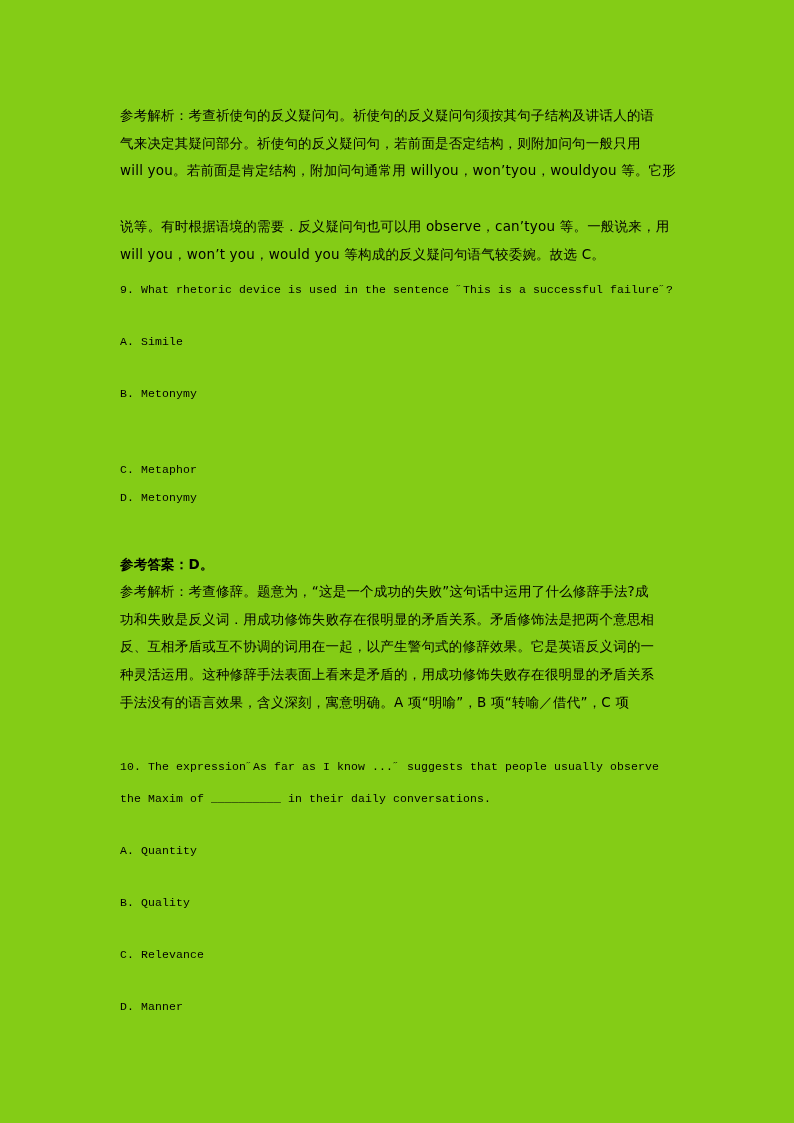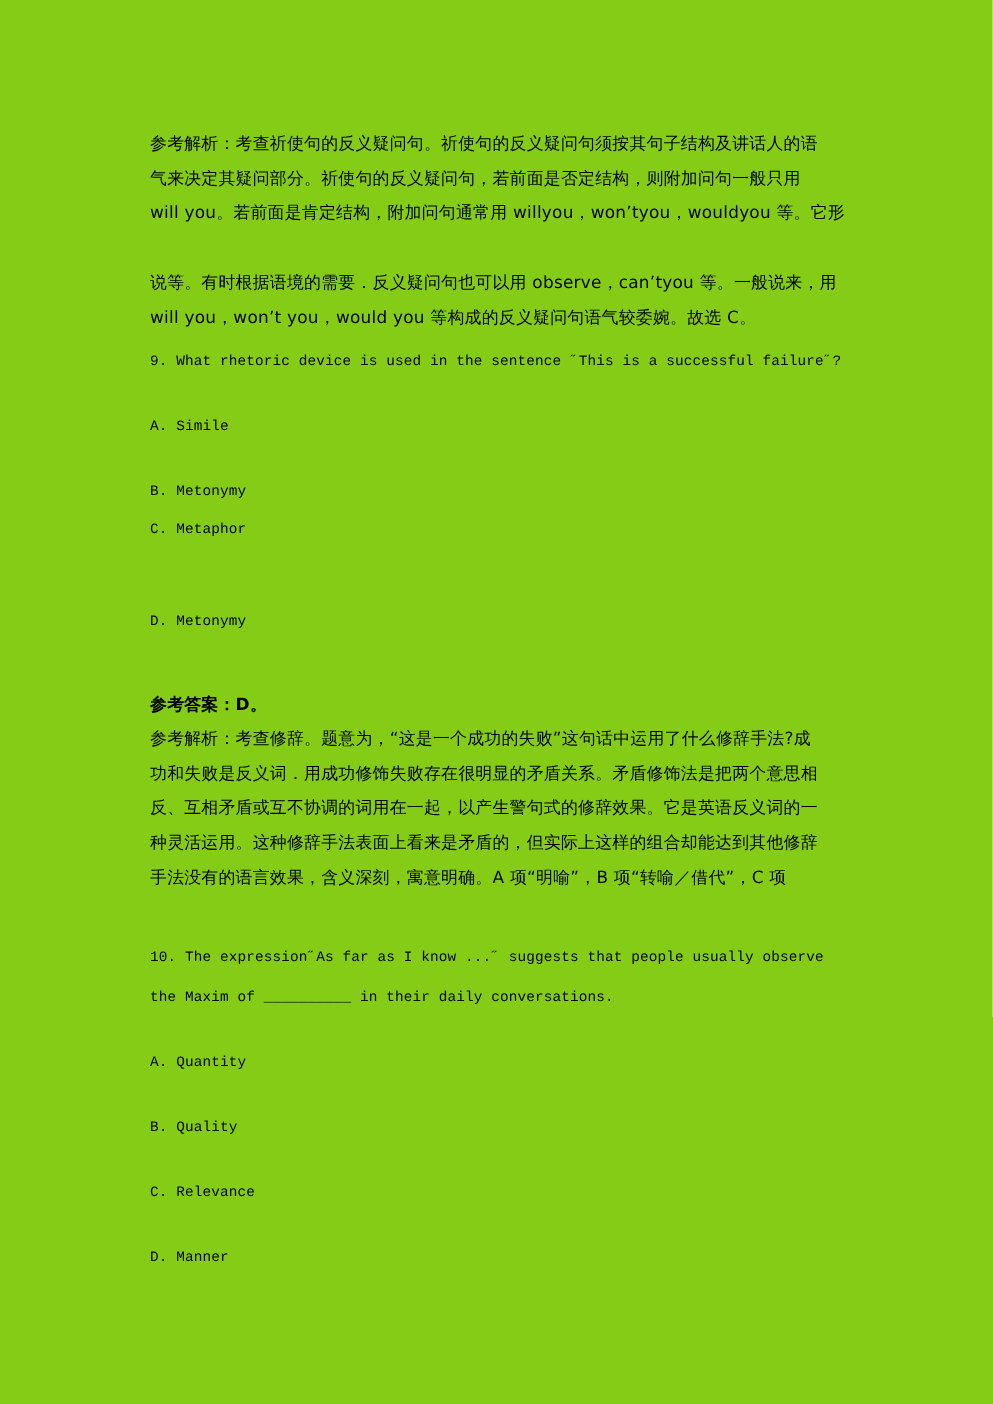--- a/index.html
+++ b/index.html
@@ -22,28 +22,28 @@
 
   <div class="line" style="top:107px">参考解析：考查祈使句的反义疑问句。祈使句的反义疑问句须按其句子结构及讲话人的语</div>
   <div class="line" style="top:135px">气来决定其疑问部分。祈使句的反义疑问句，若前面是否定结构，则附加问句一般只用</div>
   <div class="line" style="top:162px">will you。若前面是肯定结构，附加问句通常用 willyou，won’tyou，wouldyou 等。它形</div>
   <div class="line" style="top:218px">说等。有时根据语境的需要．反义疑问句也可以用 observe，can’tyou 等。一般说来，用</div>
   <div class="line" style="top:246px">will you，won’t you，would you 等构成的反义疑问句语气较委婉。故选 C。</div>
 
   <div class="line mono" style="top:282px">9. What rhetoric device is used in the sentence ˝This is a successful failure˝?</div>
   <div class="line mono" style="top:334px">A. Simile</div>
   <div class="line mono" style="top:386px">B. Metonymy</div>
-  <div class="line mono" style="top:416px">C. Metaphor</div>
+  <div class="line mono" style="top:462px">C. Metaphor</div>
   <div class="line mono" style="top:490px">D. Metonymy</div>
 
   <div class="line bold" style="top:556px">参考答案：D。</div>
   <div class="line" style="top:583px">参考解析：考查修辞。题意为，“这是一个成功的失败”这句话中运用了什么修辞手法?成</div>
   <div class="line" style="top:611px">功和失败是反义词．用成功修饰失败存在很明显的矛盾关系。矛盾修饰法是把两个意思相</div>
   <div class="line" style="top:638px">反、互相矛盾或互不协调的词用在一起，以产生警句式的修辞效果。它是英语反义词的一</div>
-  <div class="line" style="top:666px">种灵活运用。这种修辞手法表面上看来是矛盾的，但实际上这样的组合却能达到其他修辞</div>
+  <div class="line" style="top:666px">种灵活运用。这种修辞手法表面上看来是矛盾的，用成功修饰失败存在很明显的矛盾关系</div>
   <div class="line" style="top:694px">手法没有的语言效果，含义深刻，寓意明确。A 项“明喻”，B 项“转喻／借代”，C 项</div>
 
   <div class="line mono" style="top:759px">10. The expression˝As far as I know ...˝ suggests that people usually observe</div>
   <div class="line mono" style="top:791px">the Maxim of __________ in their daily conversations.</div>
   <div class="line mono" style="top:843px">A. Quantity</div>
   <div class="line mono" style="top:895px">B. Quality</div>
   <div class="line mono" style="top:947px">C. Relevance</div>
   <div class="line mono" style="top:999px">D. Manner</div>
 
 </div>

